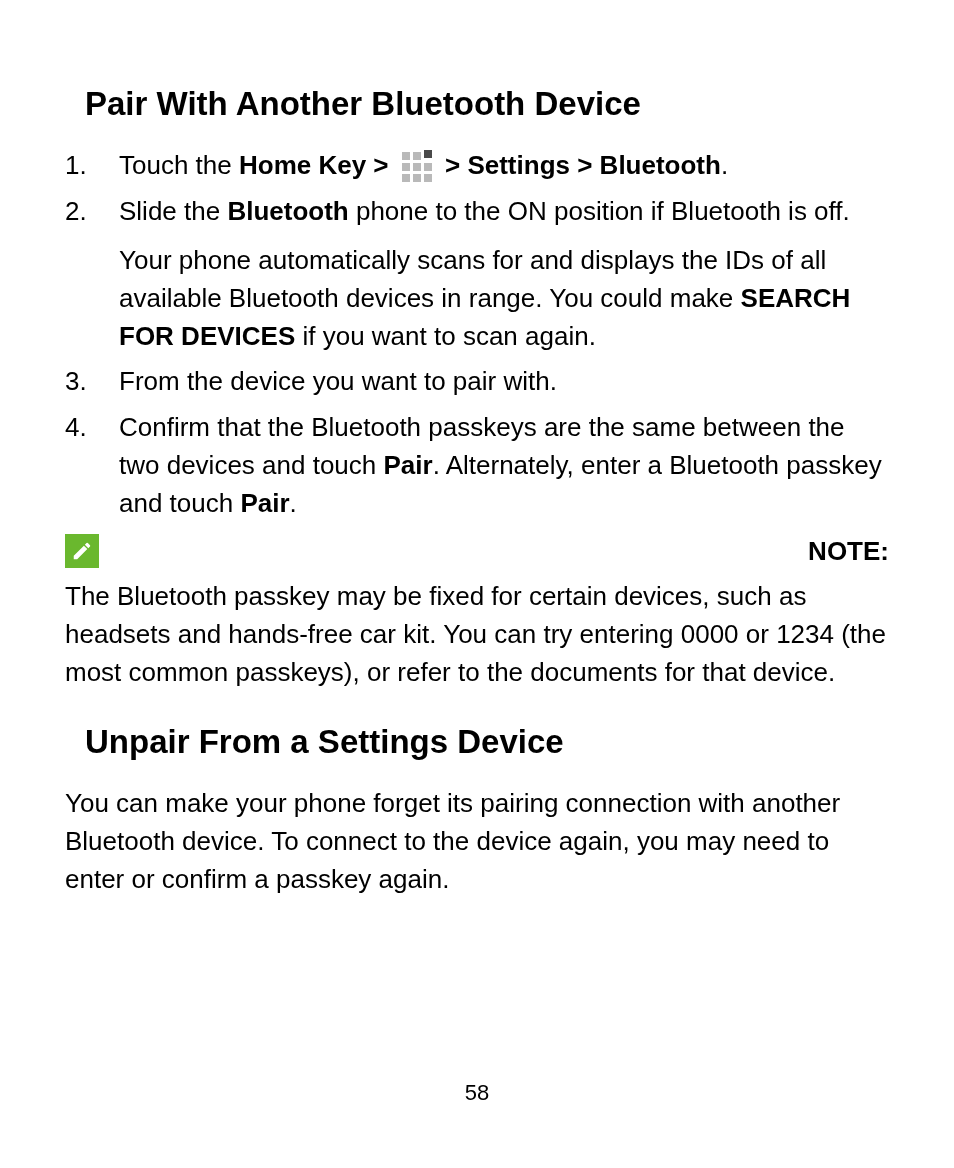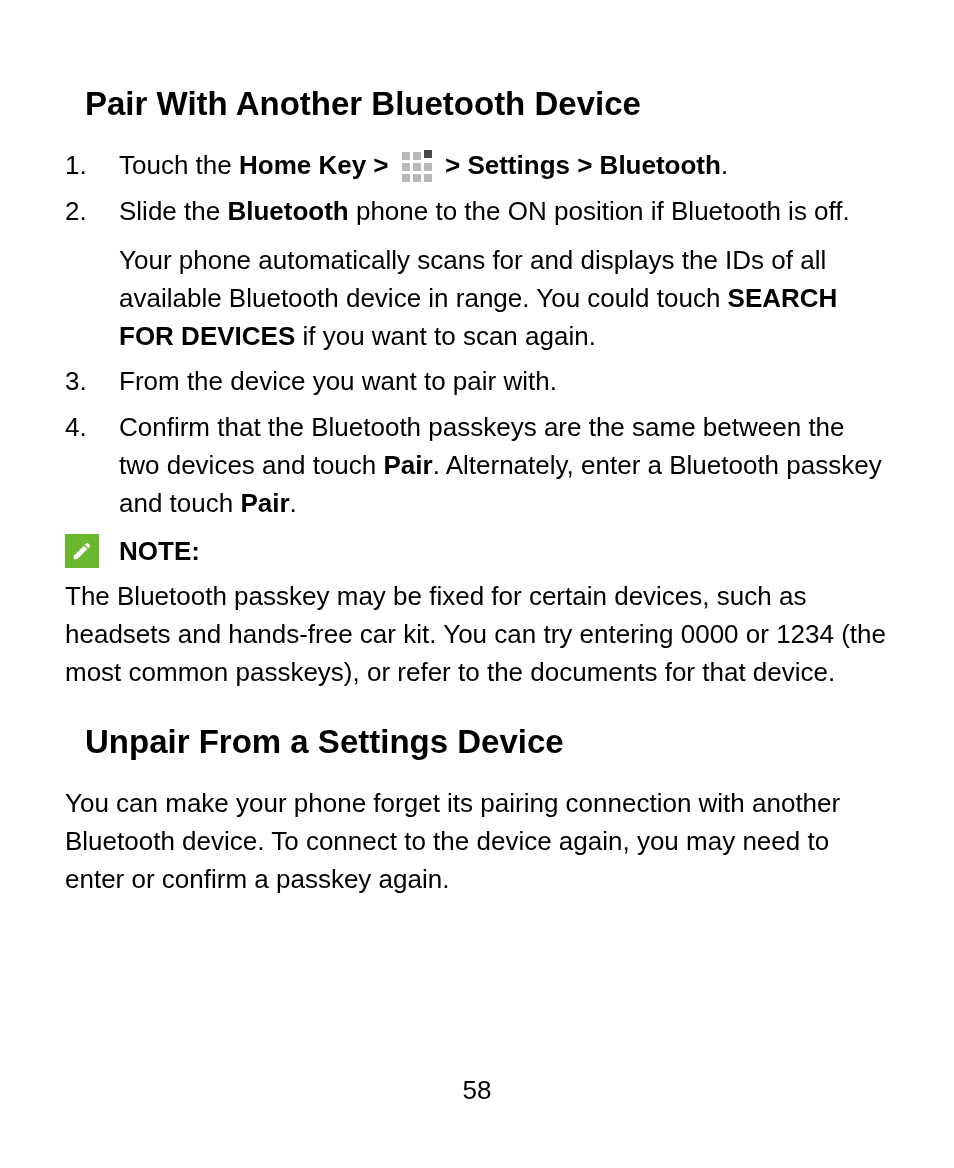--- a/index.html
+++ b/index.html
@@ -40,20 +40,21 @@
     .sub {
       margin-top: 12px;
       display: block;
     }
     .note-line {
       display: flex;
       align-items: center;
       gap: 20px;
       margin-top: 4px;
       margin-bottom: 10px;
+      justify-content: space-between;
     }
     .note-icon {
       width: 34px;
       height: 34px;
       background: #6ab82e;
       display: flex;
       align-items: center;
       justify-content: center;
     }
     .note-icon svg { width: 22px; height: 22px; fill: #fff; }
@@ -65,21 +66,21 @@
       font-size: 26px;
       line-height: 1.45;
       margin-bottom: 32px;
     }
     .page-number {
       position: absolute;
       bottom: 62px;
       left: 0;
       right: 0;
       text-align: center;
-      font-size: 26px;
+      font-size: 22px;
     }
     .apps-icon {
       display: inline-block;
       width: 34px;
       height: 34px;
       vertical-align: middle;
       position: relative;
       margin: 0 4px;
     }
     .apps-icon svg { display: block; }
@@ -103,21 +104,21 @@
         <rect x="2" y="24" width="8" height="8" fill="#b9b9b9"></rect>
         <rect x="13" y="24" width="8" height="8" fill="#b9b9b9"></rect>
         <rect x="24" y="24" width="8" height="8" fill="#b9b9b9"></rect>
       </svg>
     </span><b> &gt; Settings &gt; Bluetooth</b><span>.</span>
   </li>
 
   <li>
     <span>Slide the </span><b>Bluetooth</b><span> phone to the ON position if Bluetooth is off.</span>
     <span class="sub">
-      <span>Your phone automatically scans for and displays the IDs of all available Bluetooth device in range. You could touch </span><b>SEARCH FOR DEVICES</b><span> if you want to scan again.</span>
+      <span>Your phone automatically scans for and displays the IDs of all available Bluetooth devices in range. You could make </span><b>SEARCH FOR DEVICES</b><span> if you want to scan again.</span>
     </span>
   </li>
 
   <li>From the device you want to pair with.</li>
 
   <li>
     <span>Confirm that the Bluetooth passkeys are the same between the two devices and touch </span><b>Pair</b><span>. Alternately, enter a Bluetooth passkey and touch </span><b>Pair</b><span>.</span>
   </li>
 </ol>
 

